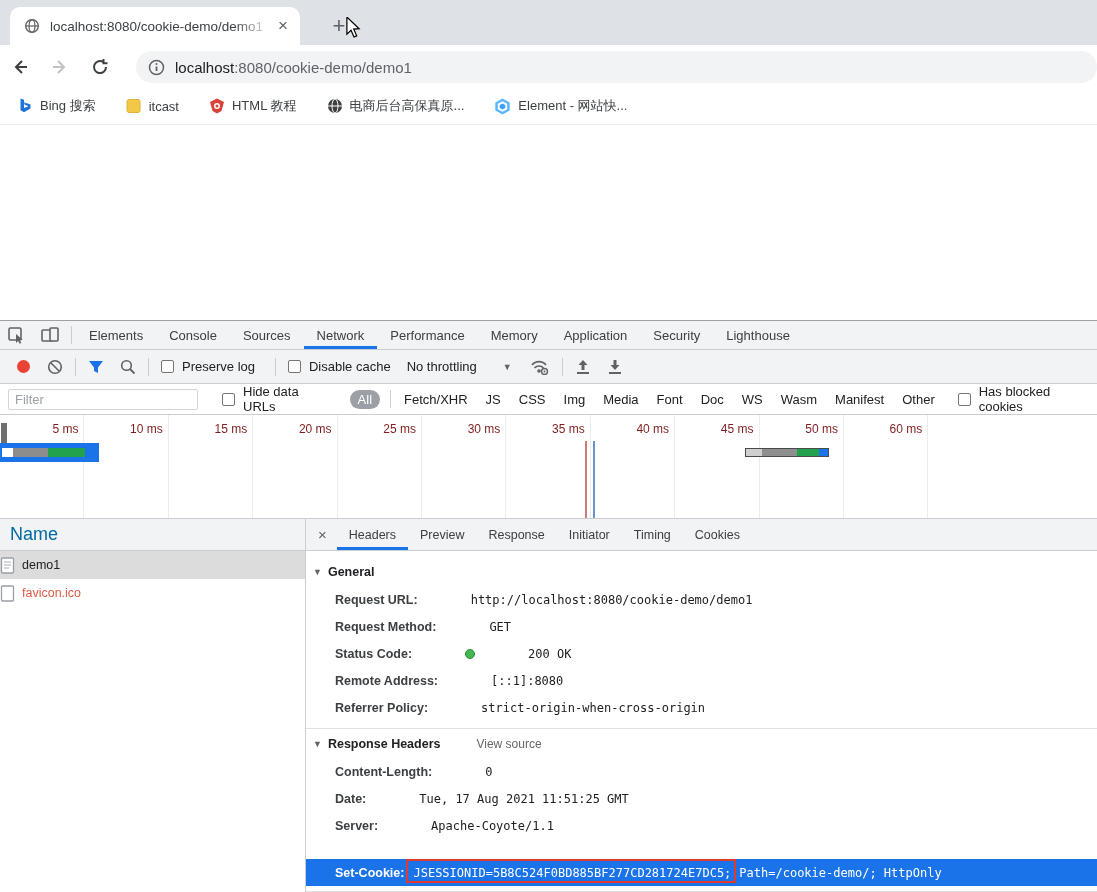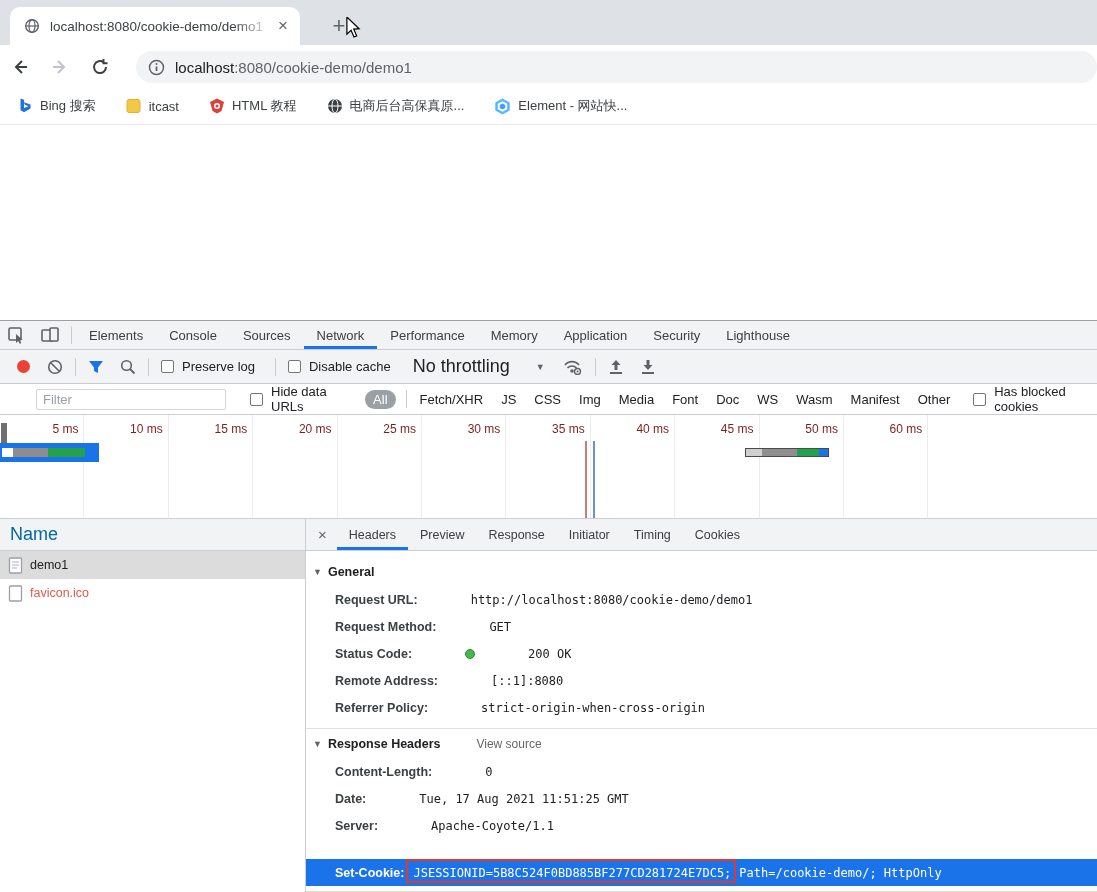--- a/index.html
+++ b/index.html
@@ -46,27 +46,27 @@
   .dt-tab { height:100%; display:flex; align-items:center; padding:0 13px; font-size:13px;
     color:#3c4043; border-bottom:3px solid transparent; padding-top:3px; }
   .dt-tab.active { border-bottom-color:var(--accent-blue); }
 
   .dt-toolbar { height:34px; background:#f1f3f4; border-bottom:1px solid #cacdd1;
     display:flex; align-items:center; flex:none; padding-left:8px; }
   .tb-ic { padding:0 8px; display:flex; align-items:center; }
   .checkbox { width:13px; height:13px; border:1.5px solid #757575; border-radius:2px;
     background:#fff; display:inline-block; flex:none; }
   .cb-label { margin-left:8px; font-size:13px; color:#202124; }
-  .throttle { margin-left:14px; font-size:18px; color:#202124; }
+  .throttle { margin-left:8px; font-size:13px; color:#202124; }
   .dd-arrow { font-size:9px; color:#5f6368; margin-left:26px; }
 
   .dt-filter { height:31px; background:#fff; border-bottom:1px solid #cacdd1;
     display:flex; align-items:center; flex:none; padding-left:8px; }
   .filter-input { width:190px; height:21px; border:1px solid #d5d5d5; border-radius:2px;
-    font-size:13px; padding:0 6px; color:#202124; font-family:"Liberation Sans",sans-serif; outline:none;margin-left:28px; }
+    font-size:13px; padding:0 6px; color:#202124; font-family:"Liberation Sans",sans-serif; outline:none; }
   .filter-input::placeholder { color:#9aa0a6; }
   .ftype { font-size:13px; color:#202124; padding:0 9px; }
   .ftype.pill { background:#9aa0a6; color:#fff; border-radius:10px; padding:2px 8px; margin:0 6px 0 14px; }
 
   .dt-waterfall { height:104px; position:relative; flex:none; border-bottom:1px solid #cacdd1;
     background:#fff; overflow:hidden; }
   .ticks { position:absolute; inset:0; display:flex; }
   .tick { width:84.4px; height:100%; border-right:1px solid #ececec; flex:none;
     font-size:12px; color:#7f1d1d; text-align:right; padding:7px 5px 0 0; }
   .mini-mark { position:absolute; left:1px; top:8px; width:6px; height:22px; background:#6f6f6f; }
@@ -82,21 +82,21 @@
   .wf-bar2 .p3 { width:22px; background:var(--waterfall-green); }
   .wf-bar2 .p4 { flex:1; background:var(--accent-blue); }
   .evt-line { position:absolute; top:26px; bottom:0; width:2px; }
   .evt-dcl { left:585px; background:#cc7d7a; }
   .evt-load { left:593px; background:#6a93c8; }
 
   .dt-body { flex:1; display:flex; min-height:0; }
   .req-list { width:306px; border-right:1px solid #cacdd1; flex:none; display:flex; flex-direction:column; }
   .req-head { height:32px; background:#f1f3f4; border-bottom:1px solid #cacdd1;
     display:flex; align-items:center; padding-left:10px; font-size:18px; color:#0369a1; flex:none; }
-  .req-row { height:28px; display:flex; align-items:center; padding-left:8px; font-size:12.5px; color:#202124; }
+  .req-row { height:28px; display:flex; align-items:center; font-size:12.5px; color:#202124; }
   .req-row.selected { background:#dcdcdc; }
   .req-row .ric { margin-right:7px; display:flex; }
   .req-row.error { color:var(--error-red); }
 
   .hdr-pane { flex:1; display:flex; flex-direction:column; min-width:0; }
   .hdr-tabs { height:32px; background:#f1f3f4; border-bottom:1px solid #cacdd1;
     display:flex; align-items:center; flex:none; }
   .hdr-x { padding:0 10px 0 12px; font-size:15px; color:#5f6368; }
   .hdr-tab { height:100%; display:flex; align-items:center; padding:0 12px; padding-top:3px;
     font-size:12.5px; color:#3c4043; border-bottom:3px solid transparent; }

